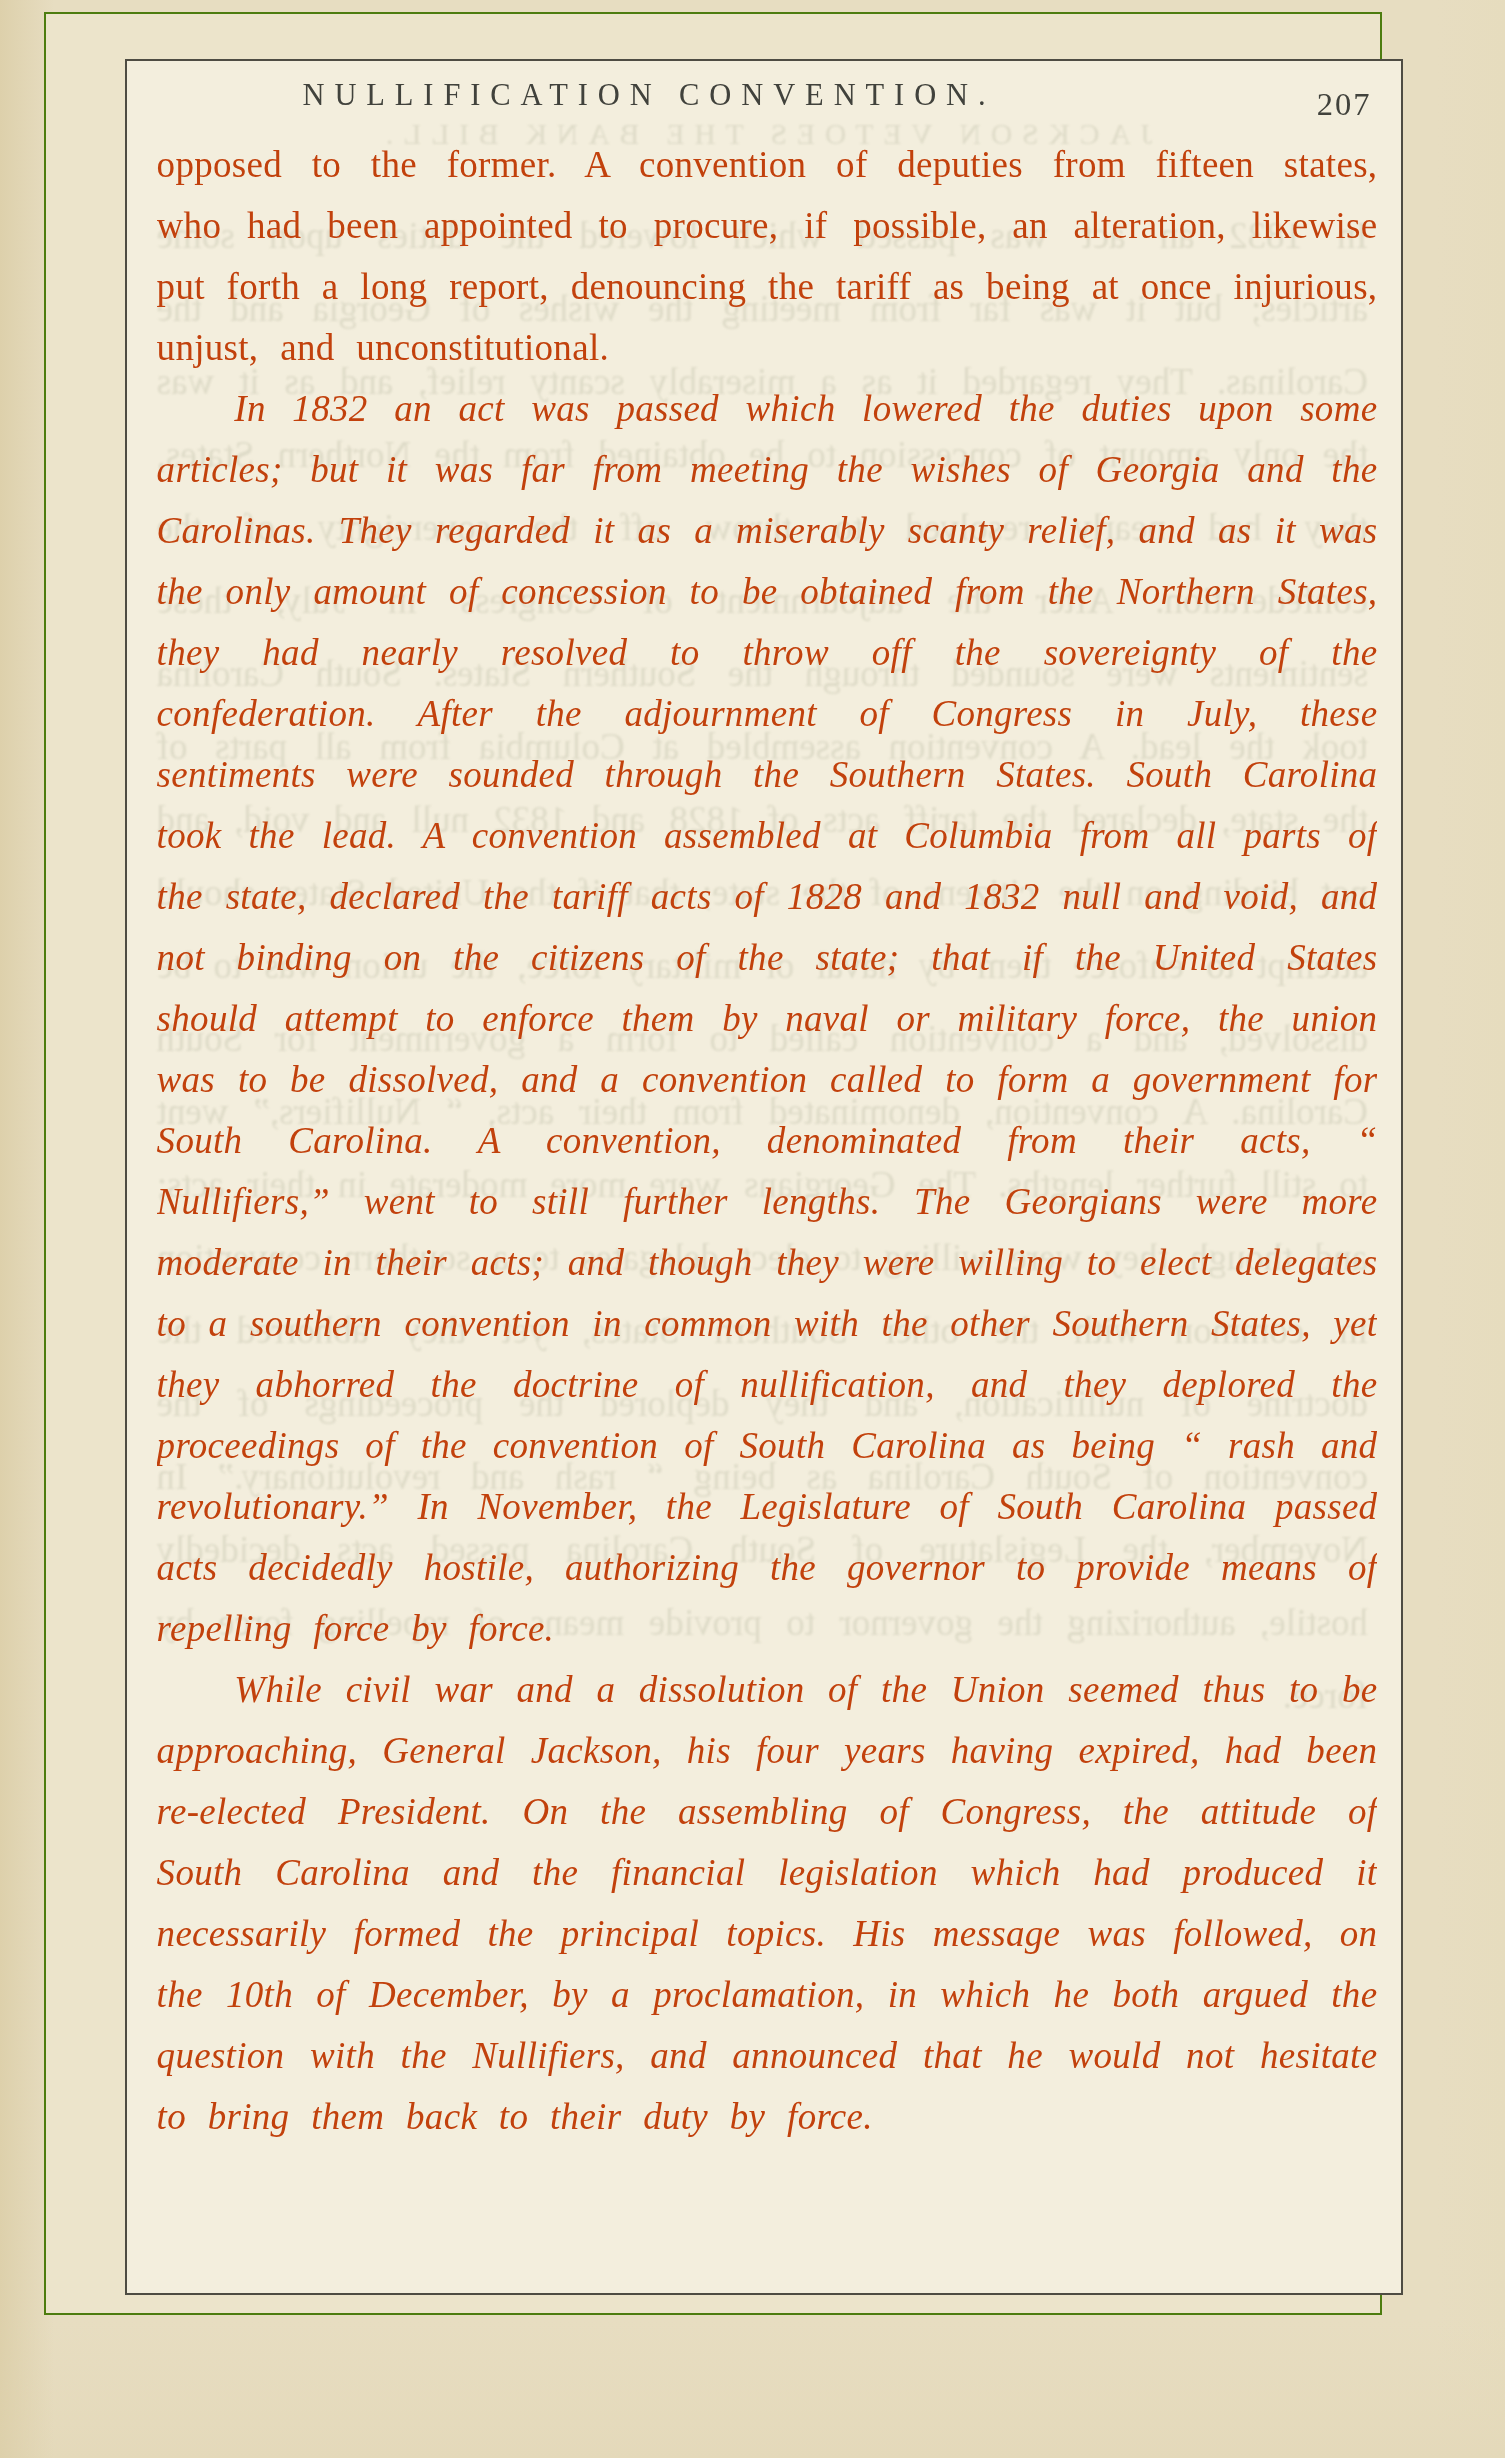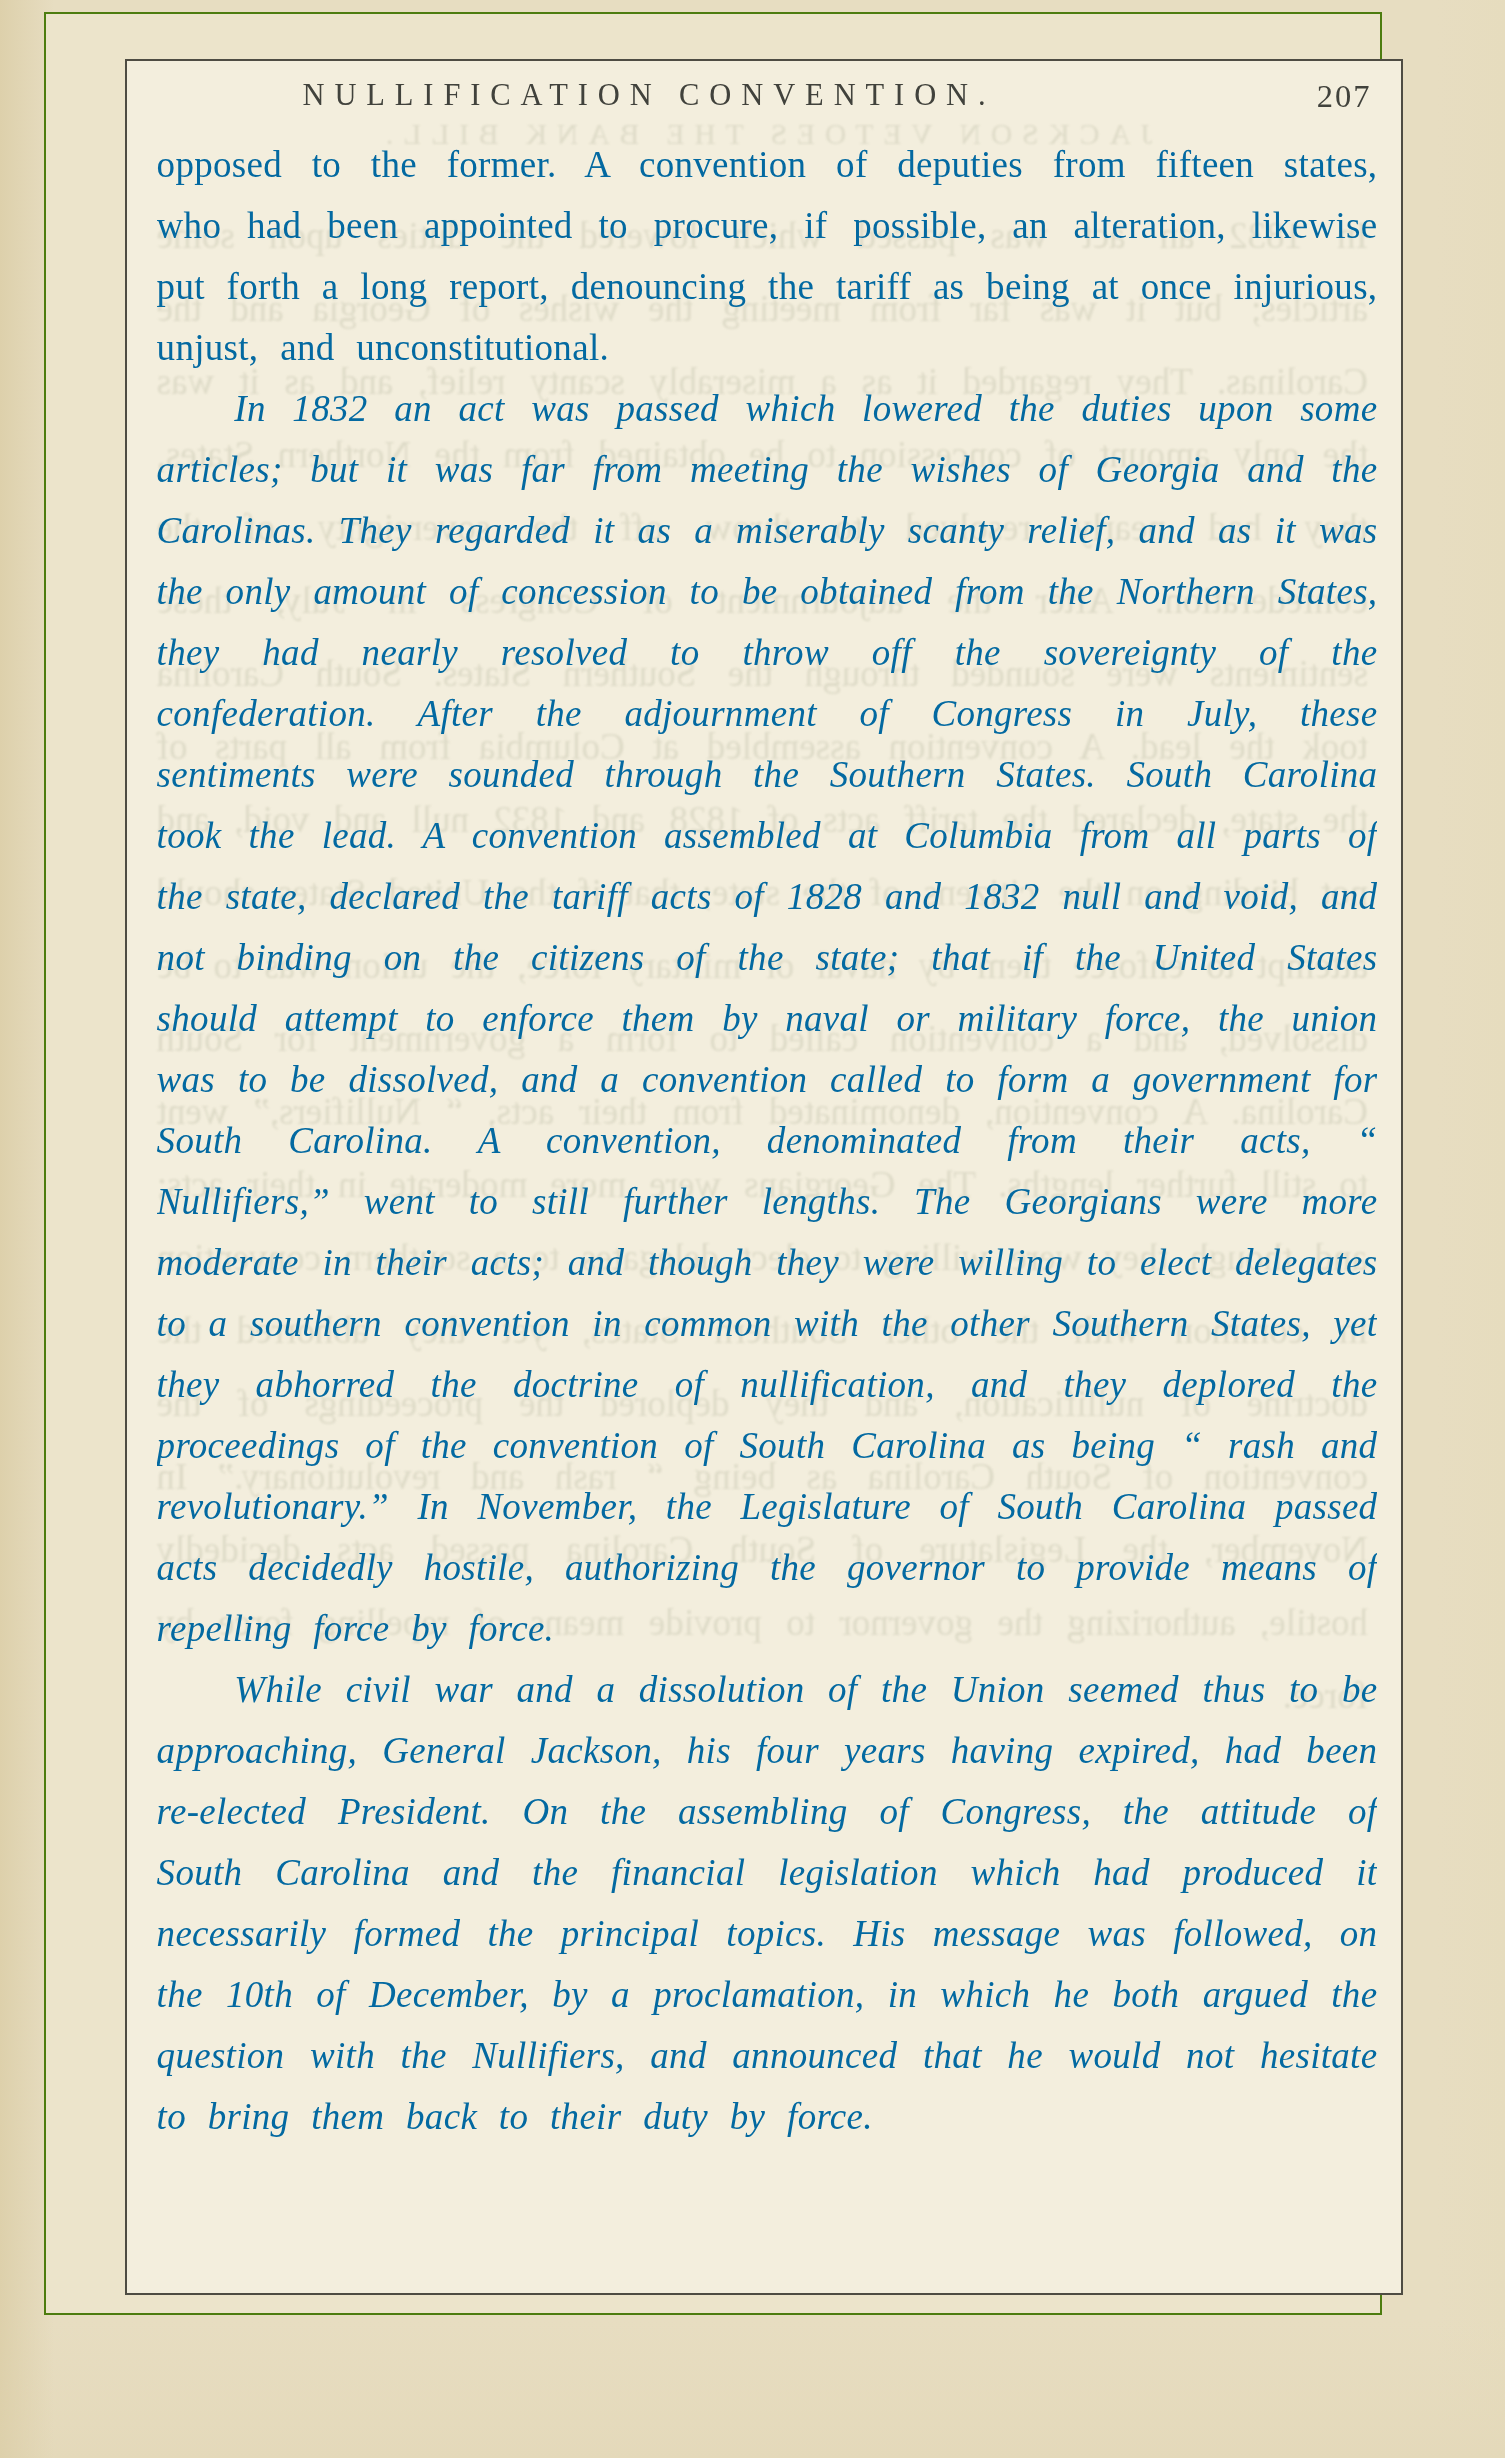--- a/index.html
+++ b/index.html
@@ -90,33 +90,33 @@
     left: calc(50% - 115px);
     transform: translateX(-50%);
     top: 0;
     font-size: 30.5px;
     letter-spacing: 9.9px;
     white-space: nowrap;
   }
   .rh-num {
     position: absolute;
     right: 29.6px;
-    top: 0;
+    top: 8px;
     font-size: 32.5px;
     letter-spacing: 2px;
   }
   
   .page-body {
     position: absolute;
     top: 73px;
     left: 29.6px;
     right: 23.6px;
     height: 2157px;
     overflow: hidden;
-    color: #0369a1;
+    color: #c2410c;
     font-size: 37px;
     line-height: 61px;
     text-align: justify;
     word-spacing: 0.33em;
     letter-spacing: 0.3px;
   }
   .page-body p {
     margin: 0;
   }
   .p-indent {

